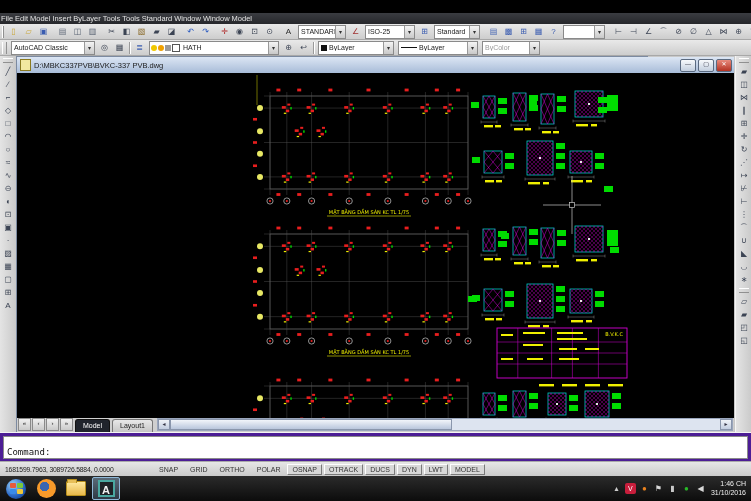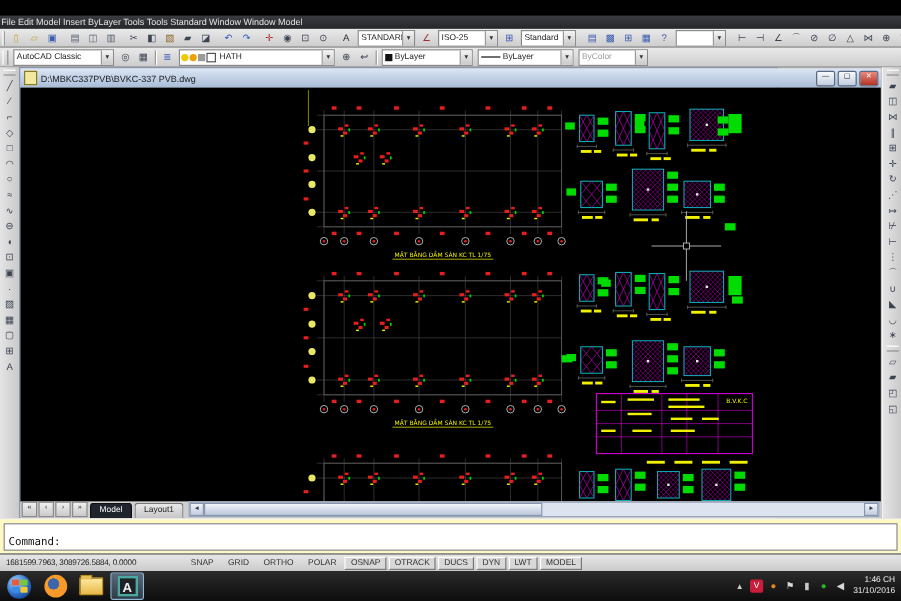--- a/index.html
+++ b/index.html
@@ -59,21 +59,21 @@
     font-size:6px;line-height:9px;text-align:center;color:#222;margin:0 0 1px 1px;flex:none;}
   .tab{height:12px;line-height:12px;padding:0 7px;font-size:7px;border:1px solid #777;border-bottom:none;
     border-radius:3px 3px 0 0;margin-left:2px;background:linear-gradient(#e8e8e8,#c6c6c6);color:#222;flex:none;}
   .tab.active{background:#20242c;color:#fff;border-color:#111;}
   #hscroll{flex:1;height:11px;margin:0 1px 1px 4px;background:#dde4f0;border:1px solid #9aa6bc;position:relative;}
   #hthumb{position:absolute;left:12px;top:0;width:280px;height:9px;background:linear-gradient(#f2f5fa,#b9c6dc);
     border:1px solid #8a96ac;}
   .hs-arrow{position:absolute;top:0;width:10px;height:9px;background:linear-gradient(#f0f3f8,#c2cde0);
     border:1px solid #8a96ac;font-size:6px;line-height:9px;text-align:center;color:#334;}
   
-  #cmdwin{position:absolute;left:0;top:432px;width:751px;height:29px;background:#fef9c3;
+  #cmdwin{position:absolute;left:0;top:432px;width:751px;height:29px;background:#4c1d95;
     border-top:1px solid #f5f5f5;box-sizing:border-box;}
   #cmdinner{position:absolute;left:3px;top:3px;right:3px;bottom:2px;background:#fff;border:1px solid #8a8a8a;
     font-family:"DejaVu Sans Mono",monospace;font-size:9px;color:#111;display:flex;flex-direction:column;justify-content:flex-end;}
   #cmdinner .cmd-line{padding:0 3px 1px 3px;}
   
   #statusbar{position:absolute;left:0;top:461px;width:751px;height:15px;background:linear-gradient(#e6e6e6,#cbcbcb);
     display:flex;align-items:center;font-size:7px;color:#222;border-top:1px solid #aaa;box-sizing:border-box;}
   #coords{width:148px;padding-left:5px;font-size:6.8px;letter-spacing:-.2px;}
   .toggle{padding:1px 4px;margin:0 1px;border:1px solid transparent;color:#333;}
   .toggle.on{background:#d8d8d8;border-color:#fdfdfd #7a7a7a #7a7a7a #fdfdfd;}

